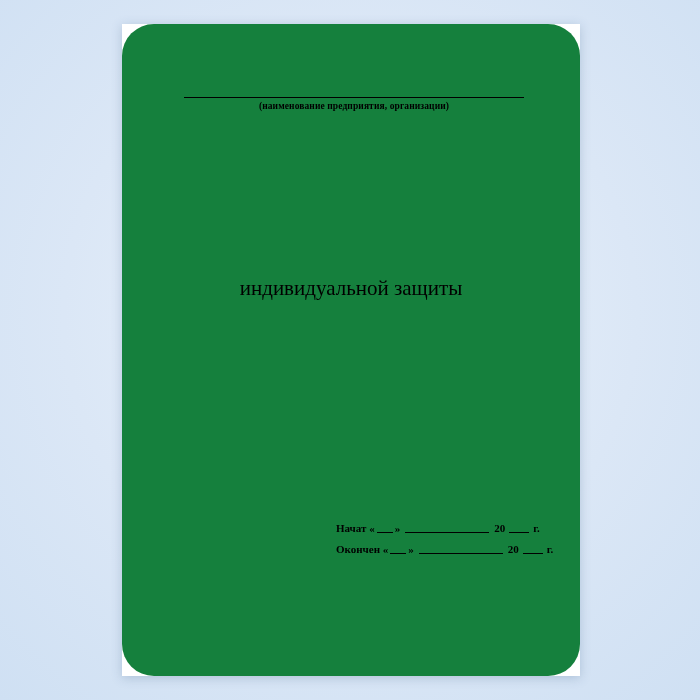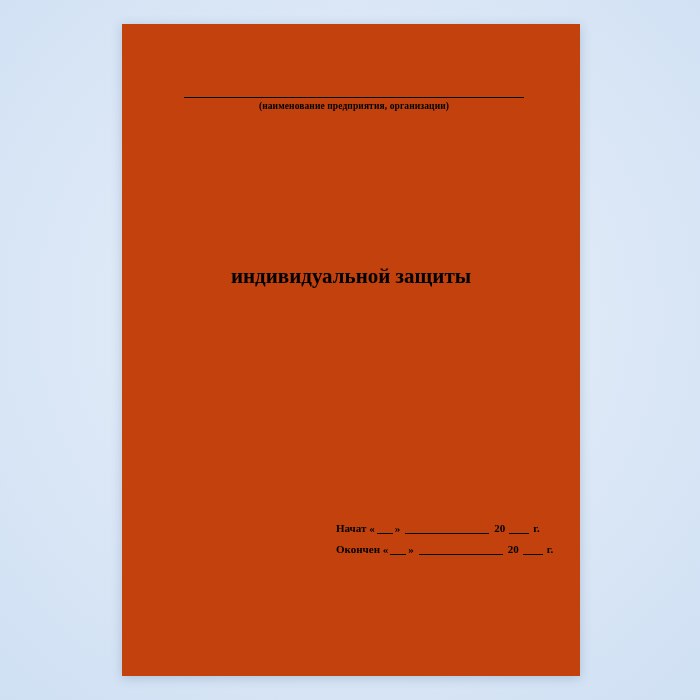--- a/index.html
+++ b/index.html
@@ -29,22 +29,23 @@
     height: 652px;
     background: #ffffff;
     box-shadow: 0 2px 10px rgba(60, 90, 130, 0.25);
   }
   .page {
     position: absolute;
     left: 122px;
     top: 24px;
     width: 458px;
     height: 652px;
-    background: #c2410c;
+    background: #15803d;
     box-sizing: border-box;
+    border-radius: 32px;
   }
 
   
   .org-block {
     position: absolute;
     left: 62px;
     top: 72px;
     width: 340px;
     text-align: center;
   }
@@ -79,38 +80,38 @@
     font-family: "Liberation Serif", serif;
   }
   .title-sub1 {
     font-size: 21px;
     font-weight: bold;
     margin-top: 9px;
     color: #000;
   }
   .title-sub2 {
     font-size: 21px;
-    font-weight: bold;
-    margin-top: 8px;
+    font-weight: normal;
+    margin-top: 20px;
     color: #000;
   }
 
   
   .dates-block {
     position: absolute;
     left: 214px;
     top: 498px;
     width: 220px;
     font-size: 11px;
     font-weight: bold;
     color: #000;
   }
   .date-row {
     display: flex;
-    align-items: flex-end;
+    align-items: flex-start;
     white-space: nowrap;
     margin-bottom: 9px;
   }
   .date-label { margin-right: 1px; }
   .q-slot {
     display: inline-block;
     width: 16px;
     border-bottom: 1px solid #000;
     margin: 0 1px;
     height: 10px;

